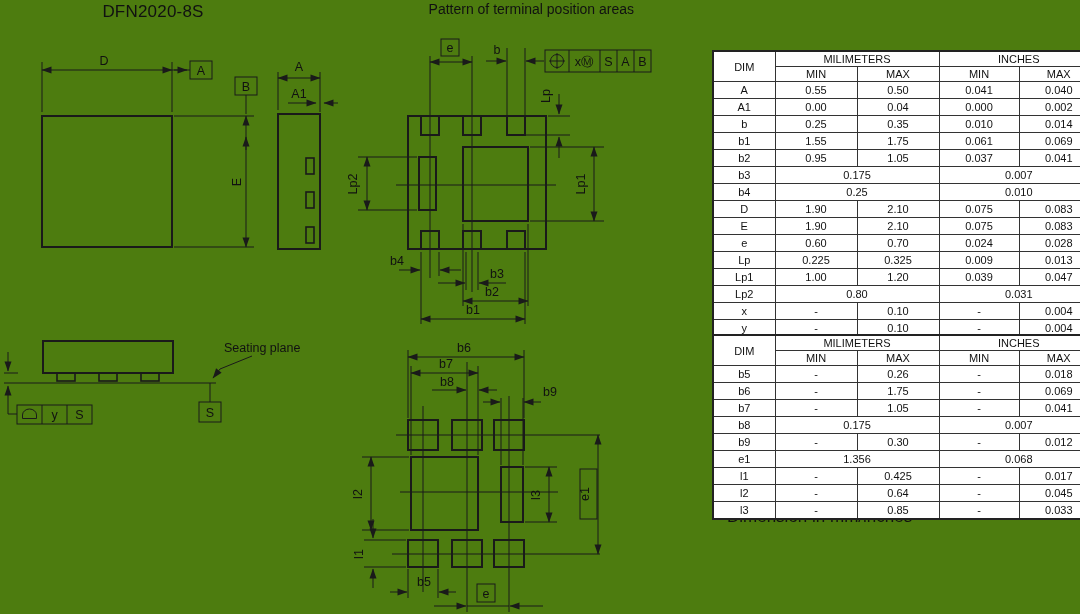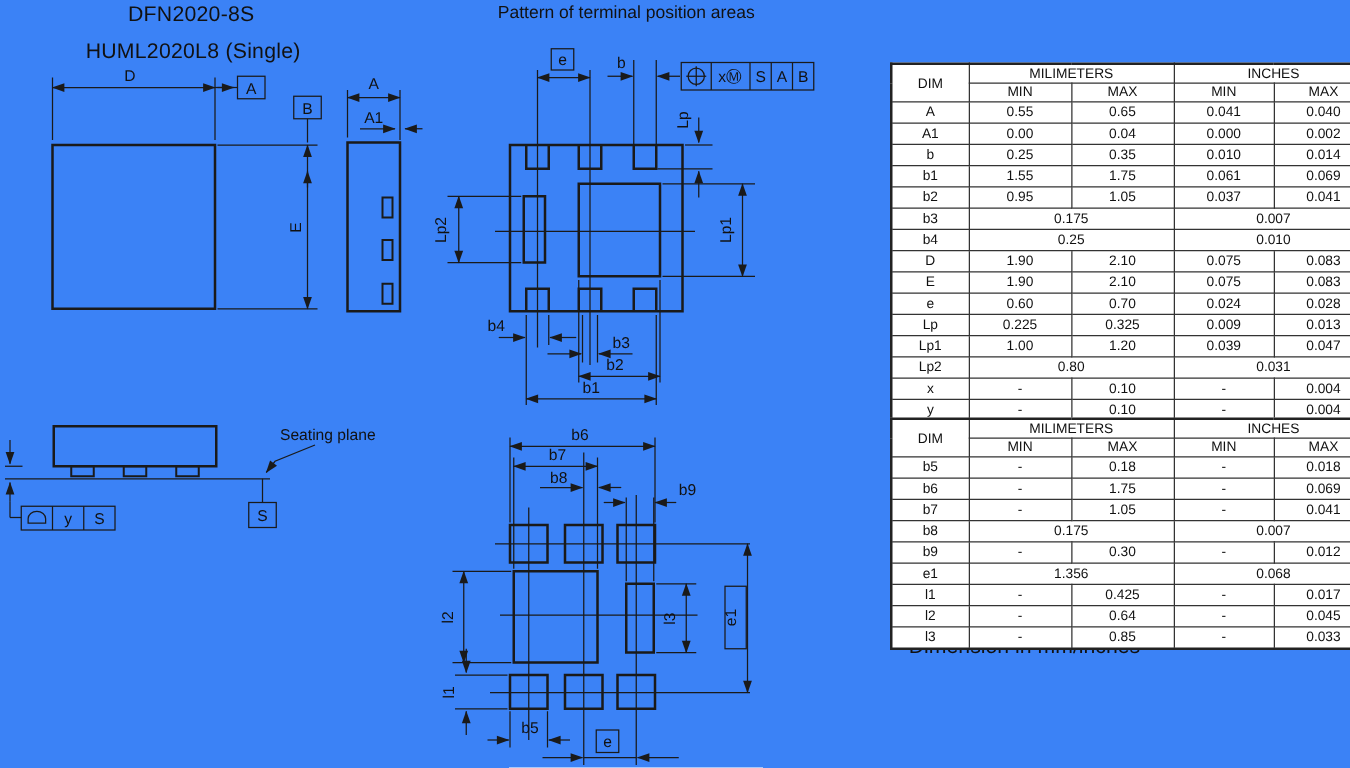--- a/index.html
+++ b/index.html
@@ -1,16 +1,16 @@
 <!DOCTYPE html>
 <html><head>
 <meta charset="utf-8">
 <style>
   html,body{margin:0;padding:0;background:#fff;}
-  #canvas{position:relative;width:1080px;height:614px;background:#3b82f6;overflow:hidden;
+  #canvas{position:relative;width:1080px;height:614px;background:#4d7c0f;overflow:hidden;
           font-family:"Liberation Sans",sans-serif;color:#111;}
   #lineart{position:absolute;left:0;top:0;}
   .htxt{position:absolute;white-space:nowrap;color:#111;}
   .title{font-size:17px;letter-spacing:0.2px;}
   .subt{font-size:14px;}
   .caption{font-size:17px;}
   .center{text-align:center;}
   
   table.dim-table{position:absolute;left:692px;width:386px;border-collapse:collapse;
     table-layout:fixed;font-size:11px;background:#fff;border:2px solid #222;margin-left:20px;}
@@ -23,22 +23,21 @@
   .med{stroke:#1a1a1a;stroke-width:1.6;fill:none;}
   .thin{stroke:#1a1a1a;stroke-width:1;fill:none;}
   text.lbl{font-family:"Liberation Sans",sans-serif;font-size:12.5px;fill:#111;stroke:none;}
 </style>
 </head>
 <body>
 
 <div id="canvas">
 
   <div class="htxt title center" style="left:78px;top:2px;width:150px;">DFN2020-8S</div>
-  <div class="htxt title center" style="left:52px;top:31px;width:205px;">HUML2020L8 (Single)</div>
-  <div class="htxt subt center" style="left:368px;top:1px;width:266px;">Pattern of terminal position areas</div>
+  <div class="htxt subt center" style="left:368px;top:1px;width:266px;text-align:right;">Pattern of terminal position areas</div>
   <div class="htxt caption" style="left:727px;top:507px;">Dimension in mm/inches</div>
 
   <svg id="lineart" width="1080" height="614" viewBox="0 0 1080 614">
     <defs>
       <marker id="ma" markerUnits="userSpaceOnUse" markerWidth="11" markerHeight="8" refX="10" refY="4" orient="auto">
         <path d="M0.5,0.5 L10.5,4 L0.5,7.5 Z" fill="#1a1a1a"></path>
       </marker>
       <marker id="ms" markerUnits="userSpaceOnUse" markerWidth="11" markerHeight="8" refX="1" refY="4" orient="auto">
         <path d="M10.5,0.5 L0.5,4 L10.5,7.5 Z" fill="#1a1a1a"></path>
       </marker>
@@ -317,21 +316,21 @@
         <th>MIN</th>
         <th>MAX</th>
         <th>MIN</th>
         <th>MAX</th>
       </tr>
     </thead>
     <tbody>
         <tr>
           <td>A</td>
           <td>0.55</td>
-          <td>0.65</td>
+          <td>0.50</td>
           <td>0.041</td>
           <td>0.040</td>
         </tr>
         <tr>
           <td>A1</td>
           <td>0.00</td>
           <td>0.04</td>
           <td>0.000</td>
           <td>0.002</td>
         </tr>
@@ -441,21 +440,21 @@
         <th>MIN</th>
         <th>MAX</th>
         <th>MIN</th>
         <th>MAX</th>
       </tr>
     </thead>
     <tbody>
         <tr>
           <td>b5</td>
           <td>-</td>
-          <td>0.18</td>
+          <td>0.26</td>
           <td>-</td>
           <td>0.018</td>
         </tr>
         <tr>
           <td>b6</td>
           <td>-</td>
           <td>1.75</td>
           <td>-</td>
           <td>0.069</td>
         </tr>

